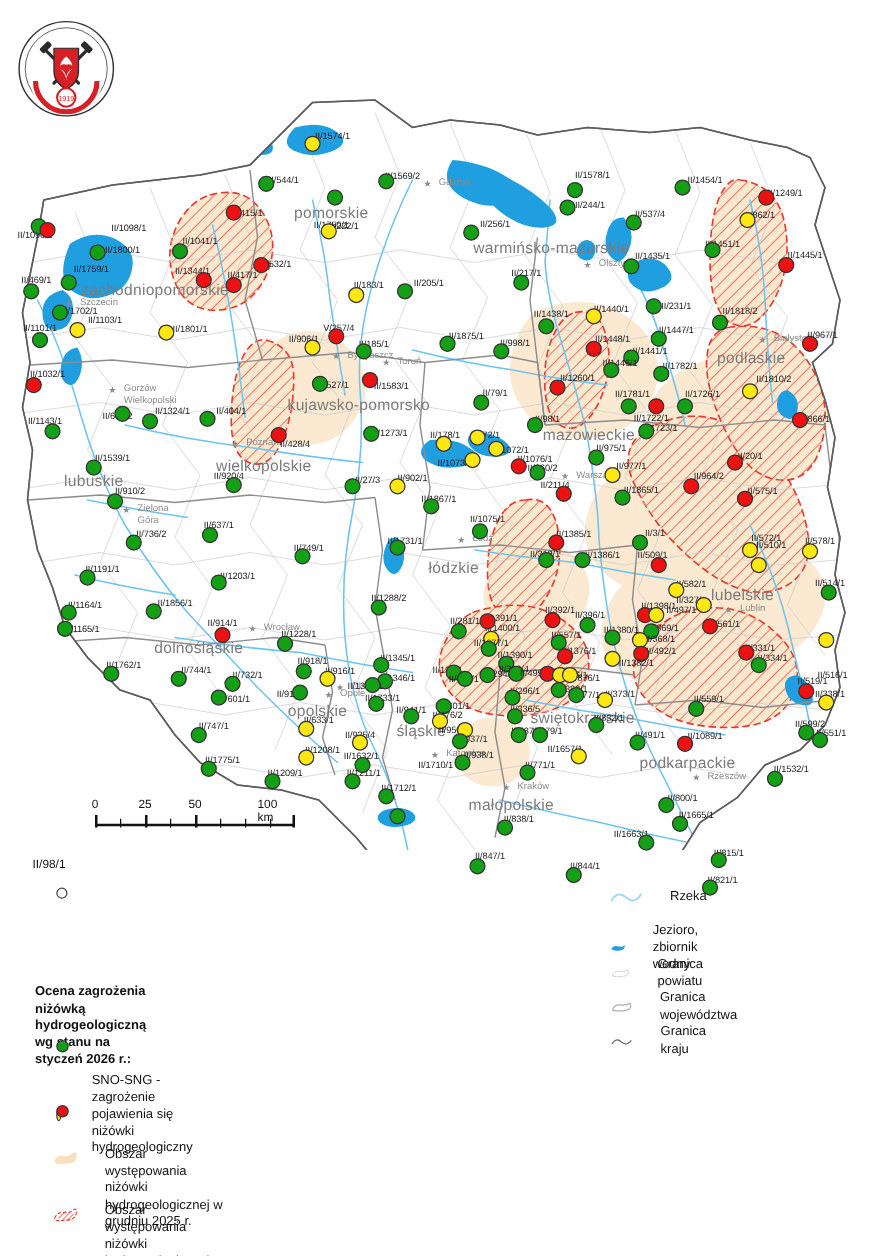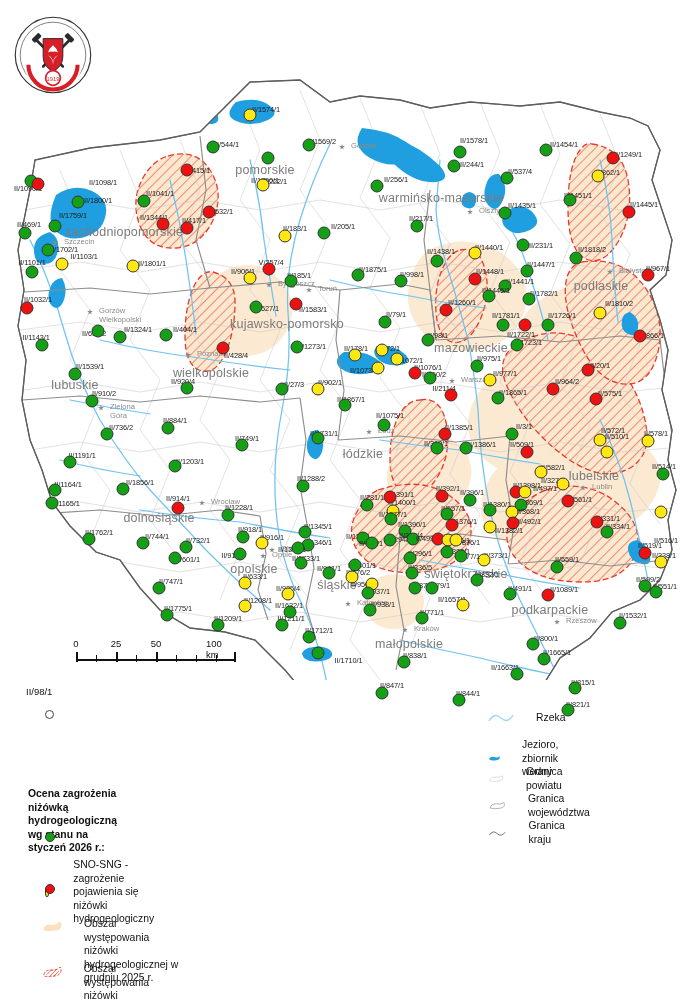--- a/index.html
+++ b/index.html
@@ -545,21 +545,21 @@
         <div class="pt-label" style="left: 364px; top: 330px;">II/1073/1</div>
         <div class="pt yellow" title="II/1073/1" style="left: 378px; top: 328px;"></div>
         <div class="pt-label" style="left: 183px; top: 341px;">II/920/4</div>
         <div class="pt green" title="II/920/4" style="left: 187px; top: 348px;"></div>
         <div class="pt-label" style="left: 294px; top: 344px;">II/27/3</div>
         <div class="pt green" title="II/27/3" style="left: 282px; top: 349px;"></div>
         <div class="pt-label" style="left: 330px; top: 342px;">II/902/1</div>
         <div class="pt yellow" title="II/902/1" style="left: 318px; top: 349px;"></div>
         <div class="pt-label" style="left: 351px; top: 359px;">II/1867/1</div>
         <div class="pt green" title="II/1867/1" style="left: 345px; top: 365px;"></div>
-        <div class="pt-label" style="left: 175px; top: 380px;">II/884/1</div>
+        <div class="pt-label" style="left: 175px; top: 380px;">II/637/1</div>
         <div class="pt green" title="II/743/1" style="left: 168px; top: 388px;"></div>
         <div class="pt-label" style="left: 247px; top: 398px;">II/749/1</div>
         <div class="pt green" title="II/749/1" style="left: 242px; top: 405px;"></div>
         <div class="pt-label" style="left: 324px; top: 393px;">II/1731/1</div>
         <div class="pt green" title="II/1731/1" style="left: 318px; top: 398px;"></div>
         <div class="pt-label" style="left: 90px; top: 326px;">II/1539/1</div>
         <div class="pt green" title="II/1539/1" style="left: 75px; top: 334px;"></div>
         <div class="pt-label" style="left: 104px; top: 353px;">II/910/2</div>
         <div class="pt green" title="II/910/2" style="left: 92px; top: 361px;"></div>
         <div class="pt-label" style="left: 121px; top: 387px;">II/736/2</div>
@@ -635,21 +635,21 @@
         <div class="pt-label" style="left: 383px; top: 564px;">II/938/1</div>
         <div class="pt green" title="II/938/1" style="left: 370px; top: 570px;"></div>
         <div class="pt-label" style="left: 421px; top: 545px;">II/487/1</div>
         <div class="pt green" title="II/487/1" style="left: 415px; top: 548px;"></div>
         <div class="pt-label" style="left: 438px; top: 545px;">II/379/1</div>
         <div class="pt green" title="II/379/1" style="left: 432px; top: 548px;"></div>
         <div class="pt-label" style="left: 432px; top: 572px;">II/771/1</div>
         <div class="pt green" title="II/771/1" style="left: 422px; top: 578px;"></div>
         <div class="pt-label" style="left: 319px; top: 590px;">II/1712/1</div>
         <div class="pt green" title="II/1712/1" style="left: 309px; top: 597px;"></div>
-        <div class="pt-label" style="left: 326px; top: 620px; padding-left: 45px;">II/1710/1</div>
+        <div class="pt-label" style="left: 326px; top: 572px; padding-left: 45px;">II/1710/1</div>
         <div class="pt green" title="II/1710/1" style="left: 318px; top: 613px;"></div>
         <div class="pt-label" style="left: 311px; top: 438px;">II/1288/2</div>
         <div class="pt green" title="II/1288/2" style="left: 303px; top: 446px;"></div>
         <div class="pt-label" style="left: 372px; top: 457px;">II/281/1</div>
         <div class="pt green" title="II/281/1" style="left: 367px; top: 465px;"></div>
         <div class="pt-label" style="left: 402px; top: 462px;">II/1400/1</div>
         <div class="pt yellow" title="II/1400/1" style="left: 393px; top: 471px;"></div>
         <div class="pt-label" style="left: 393px; top: 474px;">II/1377/1</div>
         <div class="pt green" title="II/1377/1" style="left: 391px; top: 479px;"></div>
         <div class="pt-label" style="left: 400px; top: 454px;">II/1391/1</div>

